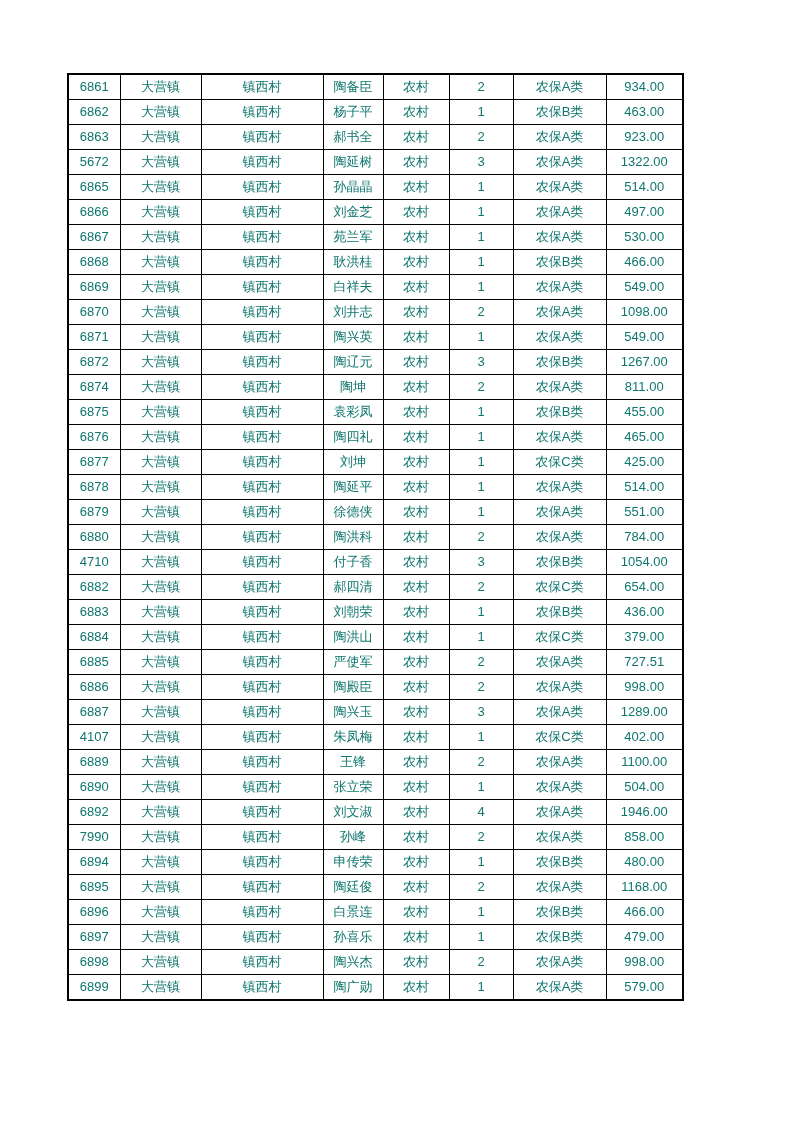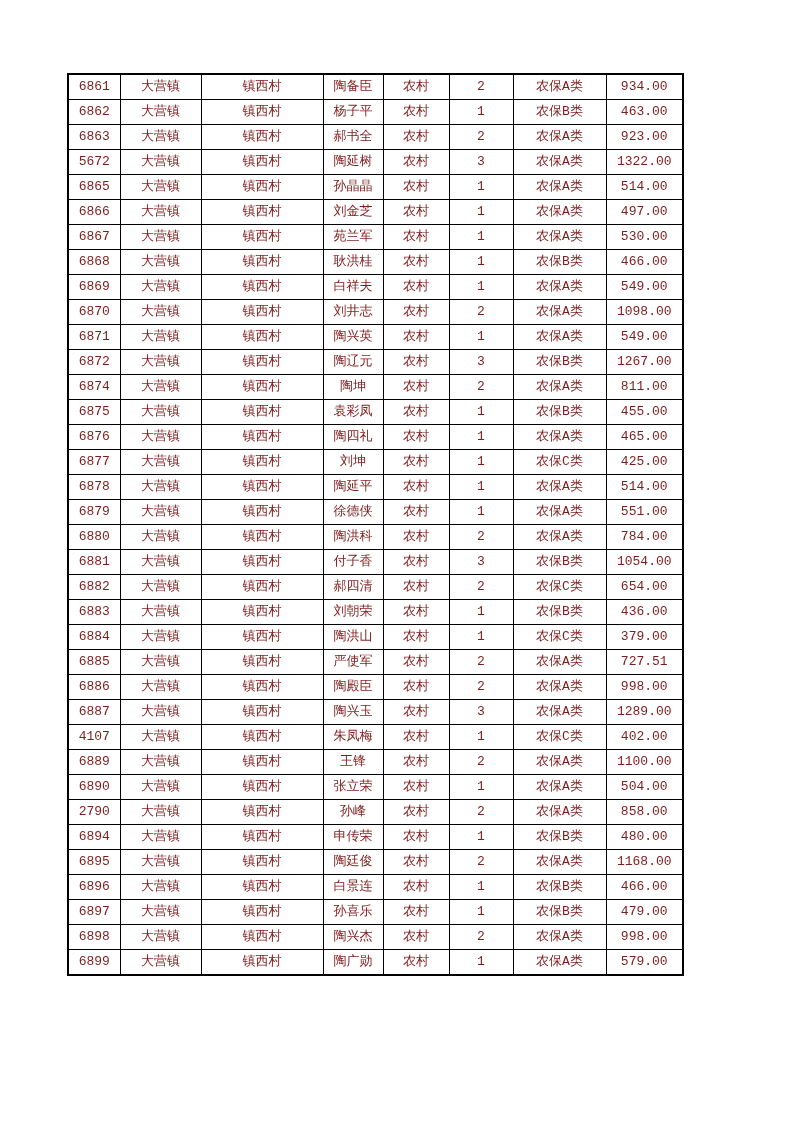--- a/index.html
+++ b/index.html
@@ -6,22 +6,22 @@
     margin: 0;
     padding: 0;
     background: #ffffff;
   }
   .page {
     position: relative;
     width: 793px;
     height: 1122px;
     background: #ffffff;
     overflow: hidden;
-    font-family: Liberation Mono, monospace;
-    color: #7f1d1d;
+    font-family: Liberation Sans, sans-serif;
+    color: #0f766e;
   }
   table.records {
     position: absolute;
     left: 67px;
     top: 73px;
     border-collapse: collapse;
     table-layout: fixed;
     border: 2px solid #000000;
   }
   table.records td {
@@ -244,21 +244,21 @@
     <td>6880</td>
     <td>大营镇</td>
     <td>镇西村</td>
     <td>陶洪科</td>
     <td>农村</td>
     <td>2</td>
     <td>农保A类</td>
     <td>784.00</td>
   </tr>
         <tr>
-    <td>6881</td>
+    <td>4710</td>
     <td>大营镇</td>
     <td>镇西村</td>
     <td>付子香</td>
     <td>农村</td>
     <td>3</td>
     <td>农保B类</td>
     <td>1054.00</td>
   </tr>
         <tr>
     <td>6882</td>
@@ -344,21 +344,31 @@
     <td>6890</td>
     <td>大营镇</td>
     <td>镇西村</td>
     <td>张立荣</td>
     <td>农村</td>
     <td>1</td>
     <td>农保A类</td>
     <td>504.00</td>
   </tr>
         <tr>
-    <td>2790</td>
+    <td>6892</td>
+    <td>大营镇</td>
+    <td>镇西村</td>
+    <td>刘文淑</td>
+    <td>农村</td>
+    <td>4</td>
+    <td>农保A类</td>
+    <td>1946.00</td>
+  </tr>
+        <tr>
+    <td>7990</td>
     <td>大营镇</td>
     <td>镇西村</td>
     <td>孙峰</td>
     <td>农村</td>
     <td>2</td>
     <td>农保A类</td>
     <td>858.00</td>
   </tr>
         <tr>
     <td>6894</td>

